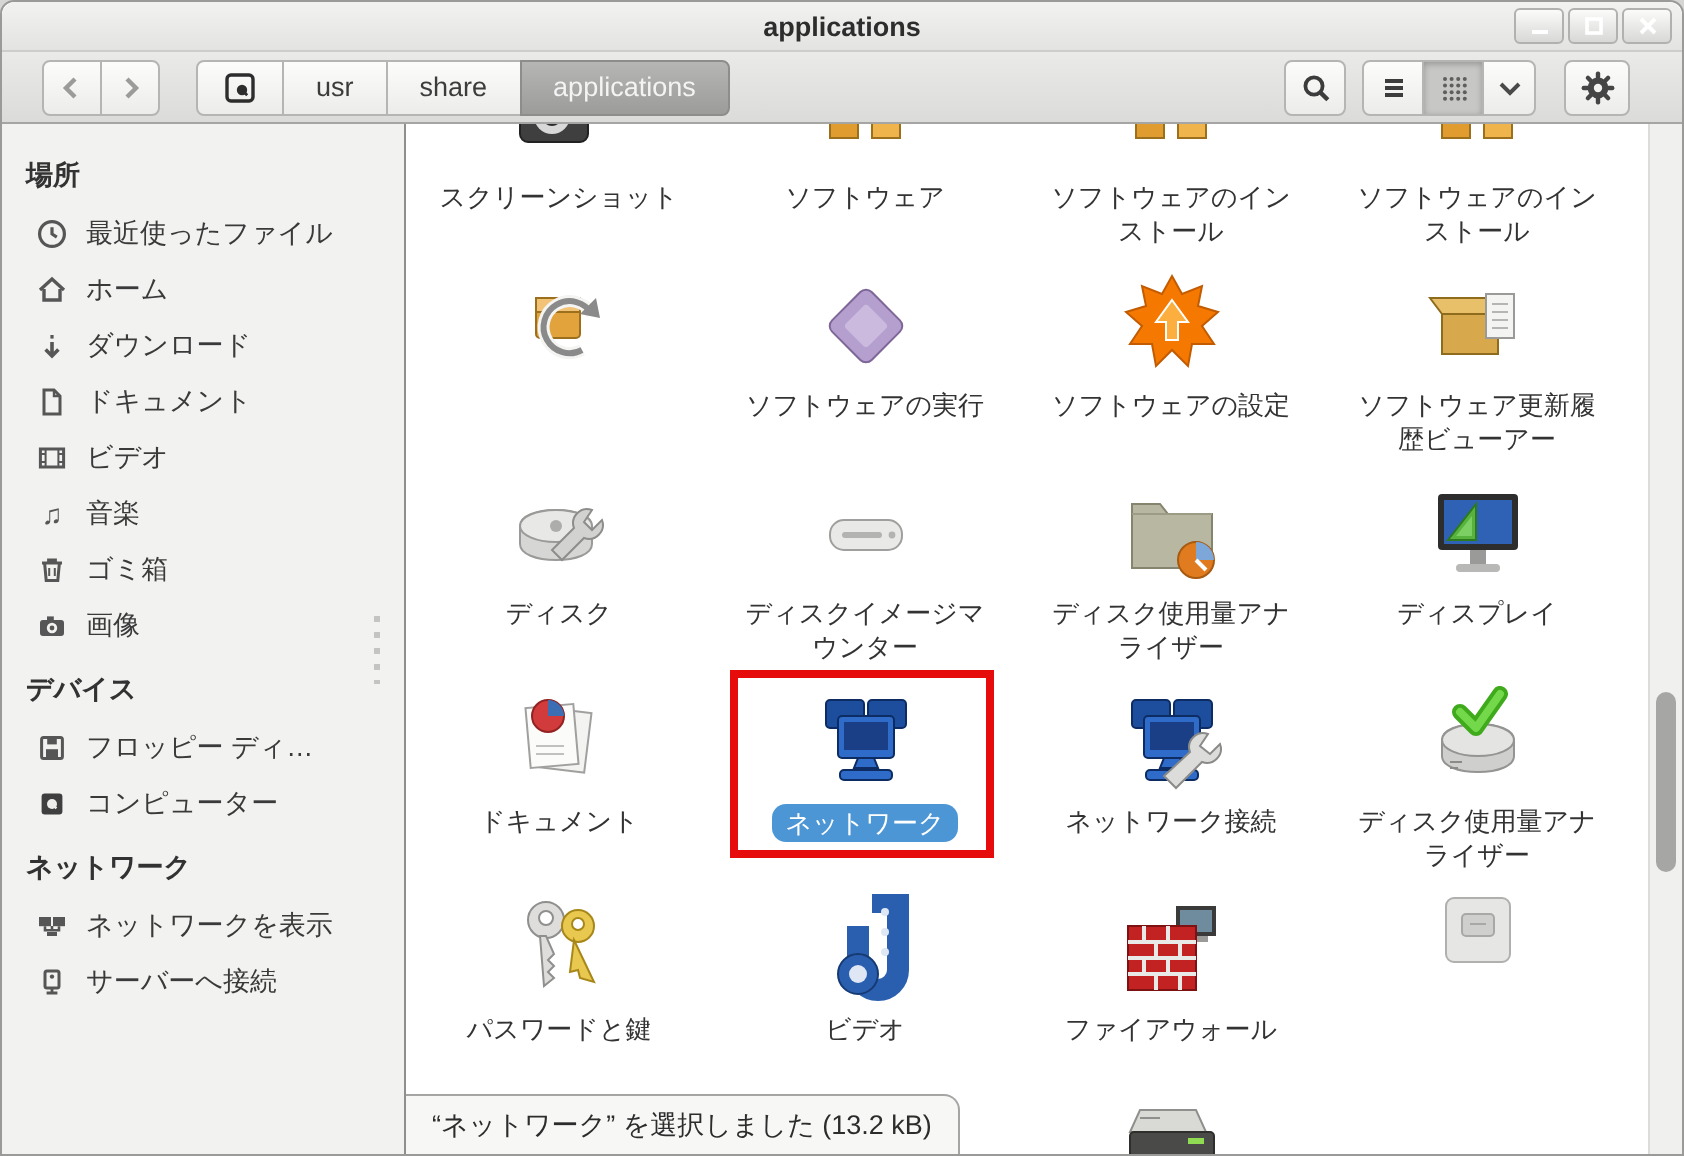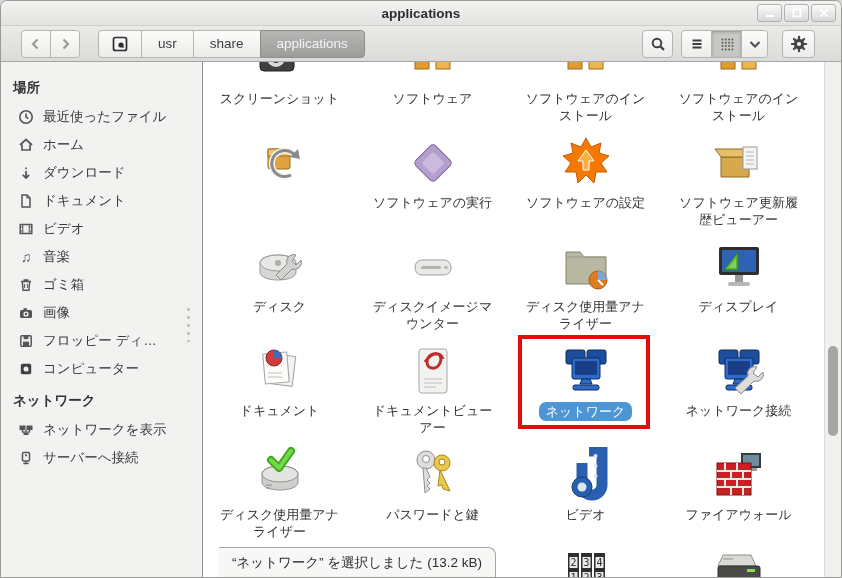--- a/index.html
+++ b/index.html
@@ -57,21 +57,21 @@
   .gicon{width:56px;height:56px;display:block;}
   .glabel{margin-top:3px;font-size:13px;line-height:17px;text-align:center;
     max-width:126px;color:#333;display:inline-block;}
   .cell.selected .glabel{background:#4d96d5;color:#fff;border-radius:7px;padding:1px 7px;}
   .red-box{position:absolute;top:0;left:9px;width:132px;height:94px;
     border:4px solid #e60c0c;pointer-events:none;z-index:4;}
   
   .vscroll{position:absolute;top:0;right:0;bottom:0;width:17px;background:#f0f0ee;border-left:1px solid #dcdcda;}
   .vthumb{position:absolute;left:3px;width:10px;border-radius:5px;background:#a6a6a4;top:284px;height:90px;}
   
-  .statusbar{position:absolute;left:16px;bottom:0;height:30px;z-index:6;
+  .statusbar{position:absolute;left:0;bottom:0;height:30px;z-index:6;
     background:#f7f7f6;border:1px solid #a5a5a3;border-left:none;border-bottom:none;
     border-top-right-radius:8px;display:flex;align-items:center;padding:0 13px;
     font-size:13.5px;color:#2c2c2c;white-space:nowrap;}
 </style>
 </head>
 <body>
 
 <svg width="0" height="0" style="position:absolute" aria-hidden="true">
 <defs>
 <symbol id="s-camera" viewBox="0 0 56 56">
@@ -495,20 +495,21 @@
         </div>
       <div class="side-item">
           <span class="sicon">
             <svg width="16" height="16">
               <use href="#s-cam16"></use>
             </svg>
           </span>
           <span>画像</span>
         </div>
 
+      <div class="side-header">デバイス</div>
       <div class="side-item">
           <span class="sicon">
             <svg width="16" height="16">
               <use href="#s-floppy"></use>
             </svg>
           </span>
           <span>フロッピー ディ…</span>
         </div>
       <div class="side-item">
           <span class="sicon">
@@ -641,28 +642,20 @@
             <span class="glabel">ディスプレイ</span>
           </div>
 
         <div class="cell">
             <div class="iconwrap">
               <svg class="gicon">
                 <use href="#s-docspie"></use>
               </svg>
             </div>
             <span class="glabel">ドキュメント</span>
-          </div>
-        <div class="cell">
-            <div class="iconwrap">
-              <svg class="gicon">
-                <use href="#s-evince"></use>
-              </svg>
-            </div>
-            <span class="glabel">ドキュメントビューアー</span>
           </div>
         <div class="cell selected">
             <div class="red-box"></div>
             <div class="iconwrap">
               <svg class="gicon">
                 <use href="#s-network"></use>
               </svg>
             </div>
             <span class="glabel">ネットワーク</span>
           </div>

